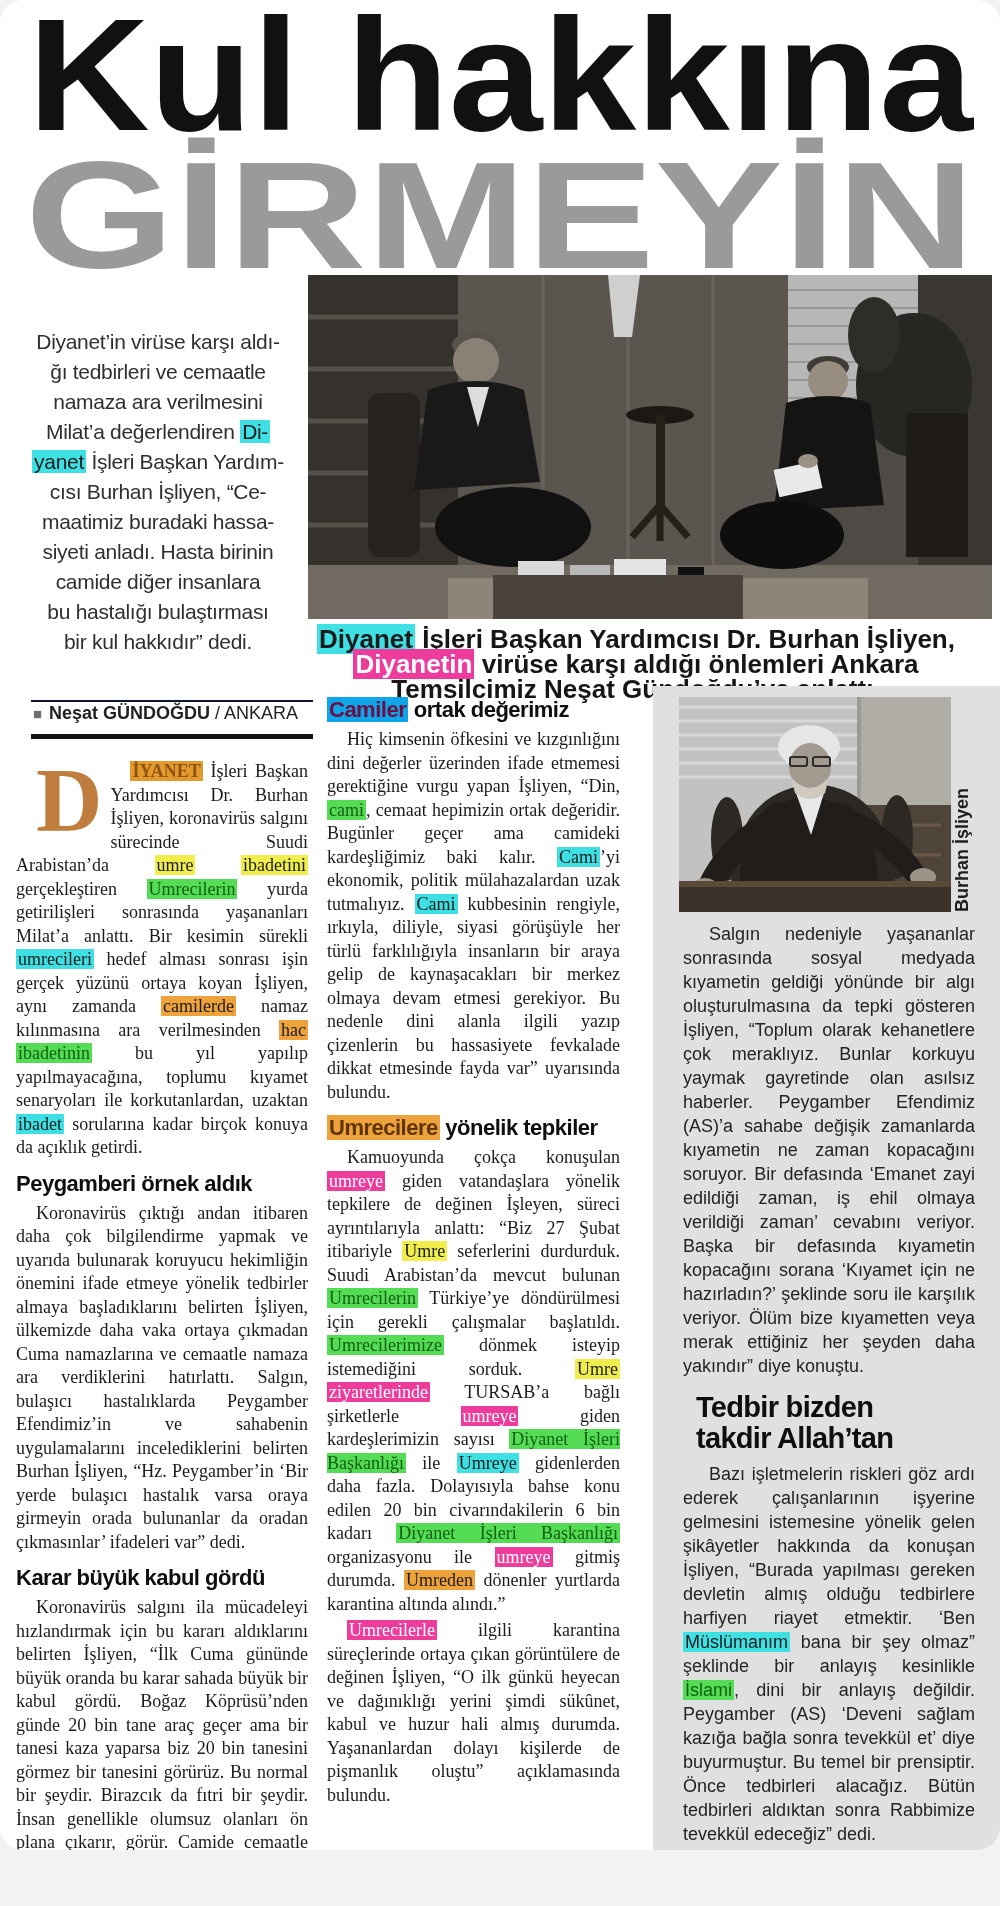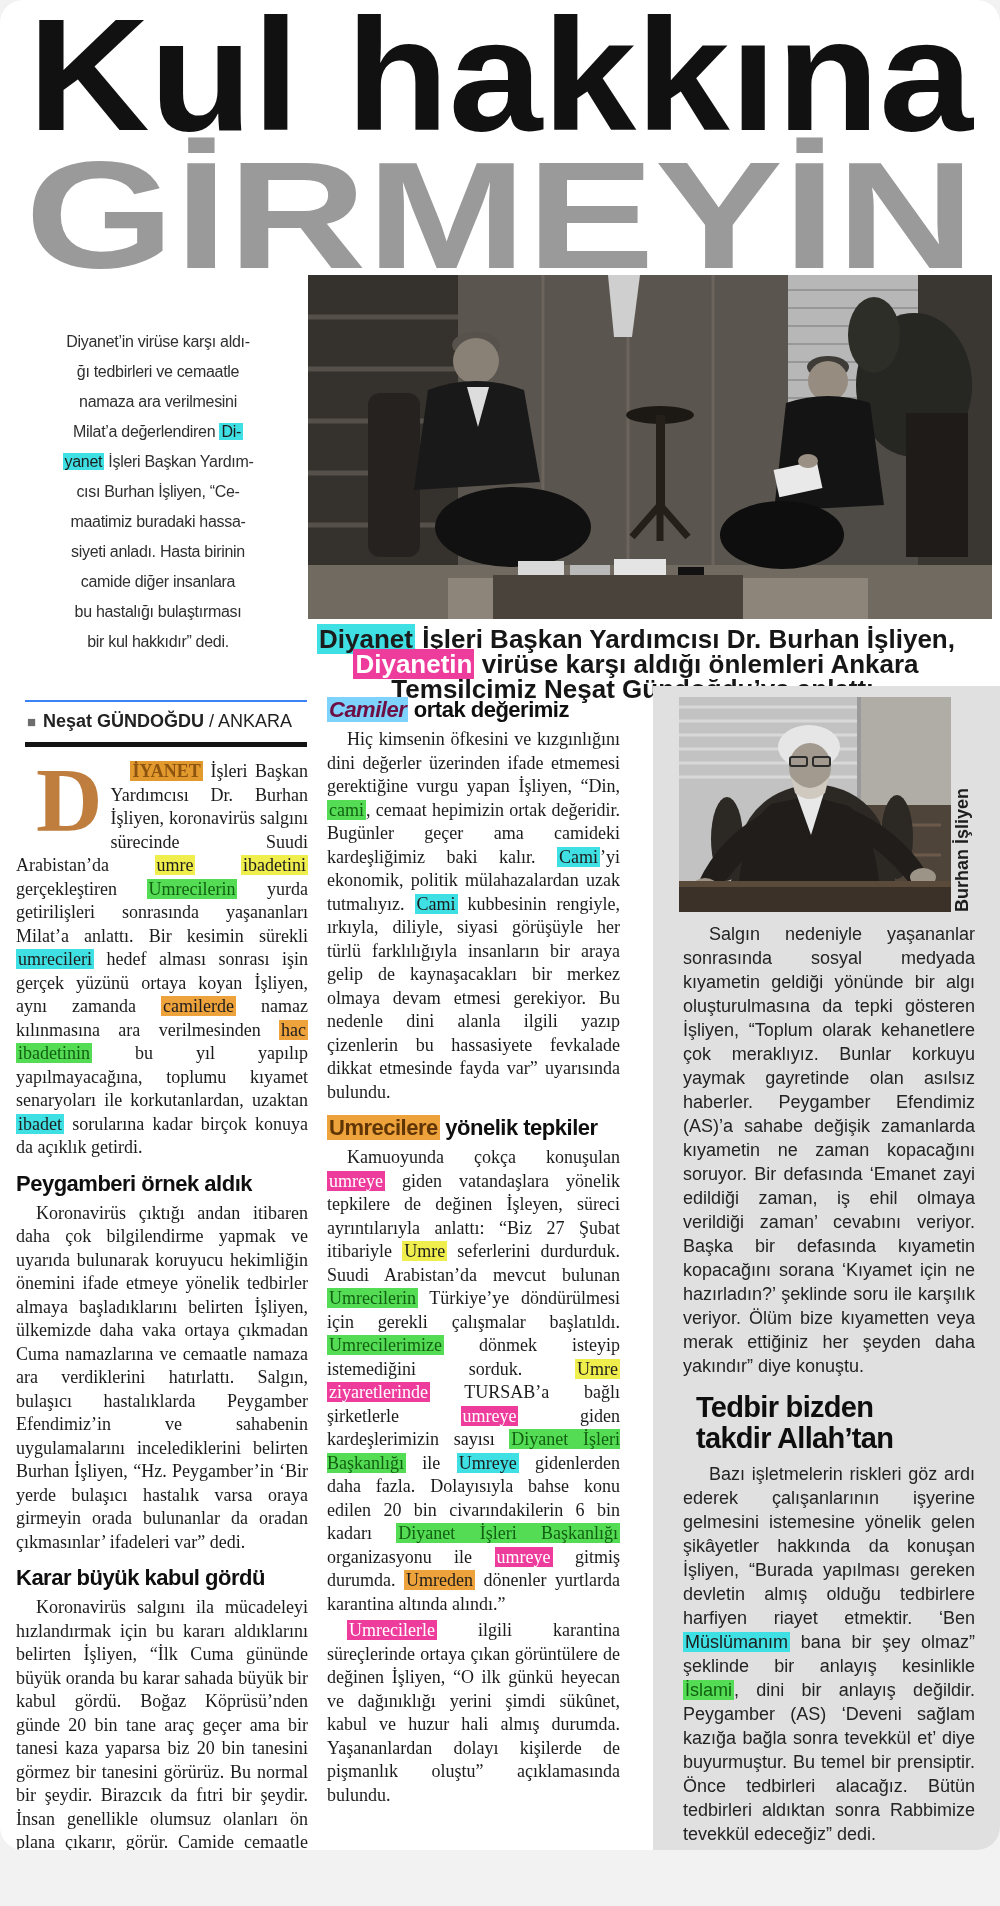--- a/index.html
+++ b/index.html
@@ -2,28 +2,28 @@
 <html lang="tr"><head>
 <meta charset="utf-8">
 <style>
   html,body{margin:0;padding:0;background:#f2f2f2;}
   #page{position:relative;width:1000px;height:1850px;background:#ffffff;overflow:hidden;
         font-family:"Liberation Sans",sans-serif;color:#1b1b1b;border-radius:23px;}
   
   #headline-svg{position:absolute;left:0;top:0;}
   
   #lede{position:absolute;left:6px;top:327px;width:304px;text-align:center;
-        font-size:16px;line-height:30px;color:#2f2f2f;letter-spacing:-0.3px;}
+        font-size:21px;line-height:30px;color:#2f2f2f;letter-spacing:-0.3px;}
   
   #hero-photo{position:absolute;left:308px;top:275px;width:684px;height:344px;overflow:hidden;}
   #hero-caption{position:absolute;left:304px;top:627px;width:664px;text-align:center;
         font-weight:bold;font-size:26px;line-height:25px;color:#161616;}
   
-  #byline{position:absolute;left:25px;top:700px;width:280px;border-top:2px solid #3b82f6;
-        border-bottom:5px solid #141414;padding:9px 0 10px 2px;font-size:18px;color:#222;}
+  #byline{position:absolute;left:31px;top:700px;width:280px;border-top:2px solid #0f172a;
+        border-bottom:5px solid #141414;padding:1px 0 10px 2px;font-size:18px;color:#222;}
   #byline .sq{color:#6d6d6d;font-size:15px;margin-right:7px;}
   #byline .nm{font-weight:bold;}
   
   .serifcol{font-family:"Liberation Serif",serif;}
   #col1{position:absolute;left:16px;top:760px;width:292px;overflow:hidden;height:1120px;}
   #col2{position:absolute;left:327px;top:686px;width:293px;overflow:hidden;height:1200px;}
   #col3-panel{position:absolute;left:653px;top:686px;width:347px;height:1202px;background:#e0e0e0;}
   #portrait-photo{position:absolute;left:26px;top:11px;width:272px;height:215px;overflow:hidden;}
   #portrait-caption{position:absolute;left:299px;top:11px;width:24px;height:215px;
         writing-mode:vertical-rl;transform:rotate(180deg);font-weight:bold;font-size:18px;
@@ -117,21 +117,21 @@
   </div>
 
   <div id="col1" class="serifcol">
       <p class="noindent"><span class="dropcap">D</span><span class="hl" style="background-color: rgb(226, 154, 47); color: rgb(141, 84, 16); font-weight: bold;">İYANET</span><span> İşleri Başkan Yardımcısı Dr. Burhan İşliyen, koronavirüs salgını sürecinde Suudi Arabistan’da </span><span class="hl" style="background-color: rgb(240, 238, 76); color: rgb(28, 28, 28);">umre</span><span> </span><span class="hl" style="background-color: rgb(240, 238, 76); color: rgb(28, 28, 28);">ibadetini</span><span> gerçekleştiren </span><span class="hl" style="background-color: rgb(85, 220, 85); color: rgb(17, 95, 17);">Umrecilerin</span><span> yurda getirilişleri sonrasında yaşananları Milat’a anlattı. Bir kesimin sürekli </span><span class="hl" style="background-color: rgb(63, 224, 227); color: rgb(28, 28, 28);">umrecileri</span><span> hedef alması sonrası işin gerçek yüzünü ortaya koyan İşliyen, aynı zamanda </span><span class="hl" style="background-color: rgb(238, 162, 59); color: rgb(28, 28, 28);">camilerde</span><span> namaz kılınmasına ara verilmesinden </span><span class="hl" style="background-color: rgb(238, 162, 59); color: rgb(28, 28, 28);">hac</span><span> </span><span class="hl" style="background-color: rgb(85, 220, 85); color: rgb(17, 95, 17);">ibadetinin</span><span> bu yıl yapılıp yapılmayacağına, toplumu kıyamet senaryoları ile korkutanlardan, uzaktan </span><span class="hl" style="background-color: rgb(63, 224, 227); color: rgb(28, 28, 28);">ibadet</span><span> sorularına kadar birçok konuya da açıklık getirdi.</span></p>
       <h2><span>Peygamberi örnek aldık</span></h2>
       <p><span>Koronavirüs çıktığı andan itibaren daha çok bilgilendirme yapmak ve uyarıda bulunarak koruyucu hekimliğin önemini ifade etmeye yönelik tedbirler almaya başladıklarını belirten İşliyen, ülkemizde daha vaka ortaya çıkmadan Cuma namazlarına ve cemaatle namaza ara verdiklerini hatırlattı. Salgın, bulaşıcı hastalıklarda Peygamber Efendimiz’in ve sahabenin uygulamalarını incelediklerini belirten Burhan İşliyen, “Hz. Peygamber’in ‘Bir yerde bulaşıcı hastalık varsa oraya girmeyin orada bulunanlar da oradan çıkmasınlar’ ifadeleri var” dedi.</span></p>
       <h2><span>Karar büyük kabul gördü</span></h2>
       <p><span>Koronavirüs salgını ila mücadeleyi hızlandırmak için bu kararı aldıklarını belirten İşliyen, “İlk Cuma gününde büyük oranda bu karar sahada büyük bir kabul gördü. Boğaz Köprüsü’nden günde 20 bin tane araç geçer ama bir tanesi kaza yaparsa biz 20 bin tanesini görmez bir tanesini görürüz. Bu normal bir şeydir. Birazcık da fıtri bir şeydir. İnsan genellikle olumsuz olanları ön plana çıkarır, görür. Camide cemaatle namaz kılmak isteyen örnekler olup bunu da iman hassasiyetiyle kabullenemeyen, basına yansıyan küçük örnekler oldu. Ama milyonlarca insanın gayet olgun karşıladığı bir uygulamaya bir kişinin duygusal tepki göstermesini de yadırgamamak gerekir. Bunu anlayışla karşılamak gerekir” diye konuştu.</span></p>
     </div>
   <div id="col2" class="serifcol">
-      <h2><span class="hl" style="background-color: #7dd3fc; color: rgb(109, 15, 69); font-style: italic;">Camiler</span><span> ortak değerimiz</span></h2>
+      <h2><span class="hl" style="background-color: #0ea5e9; color: rgb(109, 15, 69);">Camiler</span><span> ortak değerimiz</span></h2>
       <p><span>Hiç kimsenin öfkesini ve kızgınlığını dini değerler üzerinden ifade etmemesi gerektiğine vurgu yapan İşliyen, “Din, </span><span class="hl" style="background-color: rgb(85, 220, 85); color: rgb(17, 95, 17);">cami</span><span>, cemaat hepimizin ortak değeridir. Bugünler geçer ama camideki kardeşliğimiz baki kalır. </span><span class="hl" style="background-color: rgb(63, 224, 227); color: rgb(28, 28, 28);">Cami</span><span>’yi ekonomik, politik mülahazalardan uzak tutmalıyız. </span><span class="hl" style="background-color: rgb(63, 224, 227); color: rgb(28, 28, 28);">Cami</span><span> kubbesinin rengiyle, ırkıyla, diliyle, siyasi görüşüyle her türlü farklılığıyla insanların bir araya gelip de kaynaşacakları bir merkez olmaya devam etmesi gerekiyor. Bu nedenle dini alanla ilgili yazıp çizenlerin bu hassasiyete fevkalade dikkat etmesinde fayda var” uyarısında bulundu.</span></p>
       <h2><span class="hl" style="background-color: rgb(238, 162, 59); color: rgb(95, 53, 6);">Umrecilere</span><span> yönelik tepkiler</span></h2>
       <p><span>Kamuoyunda çokça konuşulan </span><span class="hl" style="background-color: rgb(238, 60, 157); color: rgb(255, 255, 255);">umreye</span><span> giden vatandaşlara yönelik tepkilere de değinen İşleyen, süreci ayrıntılarıyla anlattı: “Biz 27 Şubat itibariyle </span><span class="hl" style="background-color: rgb(240, 238, 76); color: rgb(28, 28, 28);">Umre</span><span> seferlerini durdurduk. Suudi Arabistan’da mevcut bulunan </span><span class="hl" style="background-color: rgb(85, 220, 85); color: rgb(17, 95, 17);">Umrecilerin</span><span> Türkiye’ye döndürülmesi için gerekli çalışmalar başlatıldı. </span><span class="hl" style="background-color: rgb(85, 220, 85); color: rgb(17, 95, 17);">Umrecilerimize</span><span> dönmek isteyip istemediğini sorduk. </span><span class="hl" style="background-color: rgb(240, 238, 76); color: rgb(28, 28, 28);">Umre</span><span> </span><span class="hl" style="background-color: rgb(238, 60, 157); color: rgb(255, 255, 255);">ziyaretlerinde</span><span> TURSAB’a bağlı şirketlerle </span><span class="hl" style="background-color: rgb(238, 60, 157); color: rgb(255, 255, 255);">umreye</span><span> giden kardeşlerimizin sayısı </span><span class="hl" style="background-color: rgb(85, 220, 85); color: rgb(17, 95, 17);">Diyanet İşleri Başkanlığı</span><span> ile </span><span class="hl" style="background-color: rgb(63, 224, 227); color: rgb(28, 28, 28);">Umreye</span><span> gidenlerden daha fazla. Dolayısıyla bahse konu edilen 20 bin civarındakilerin 6 bin kadarı </span><span class="hl" style="background-color: rgb(85, 220, 85); color: rgb(17, 95, 17);">Diyanet İşleri Başkanlığı</span><span> organizasyonu ile </span><span class="hl" style="background-color: rgb(238, 60, 157); color: rgb(255, 255, 255);">umreye</span><span> gitmiş durumda. </span><span class="hl" style="background-color: rgb(238, 162, 59); color: rgb(28, 28, 28);">Umreden</span><span> dönenler yurtlarda karantina altında alındı.”</span></p>
       <p><span class="hl" style="background-color: rgb(238, 60, 157); color: rgb(255, 255, 255);">Umrecilerle</span><span> ilgili karantina süreçlerinde ortaya çıkan görüntülere de değinen İşliyen, “O ilk günkü heyecan ve dağınıklığı yerini şimdi sükûnet, kabul ve huzur hali almış durumda. Yaşananlardan dolayı kişilerde de pişmanlık oluştu” açıklamasında bulundu.</span></p>
     </div>
 
   <div id="col3-panel">
     <div id="portrait-photo">
       <svg width="272" height="215" viewBox="0 0 272 215">
         <rect width="272" height="215" fill="#c2c2c2"></rect>

